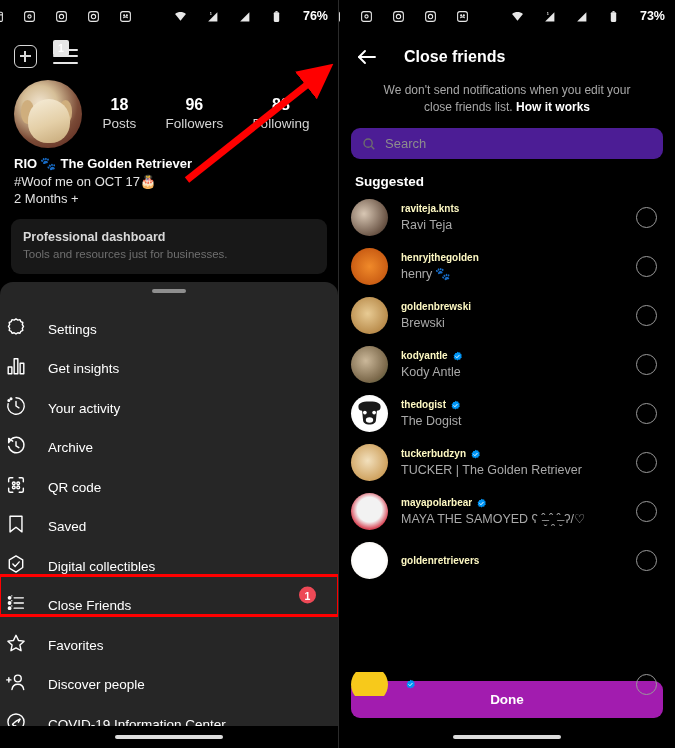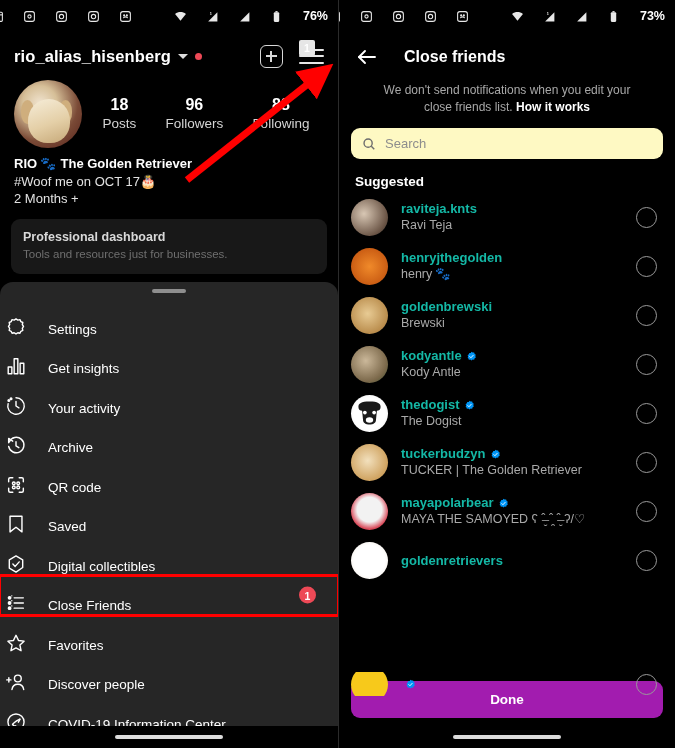--- a/index.html
+++ b/index.html
@@ -186,21 +186,21 @@
   .back-arrow { width: 24px; height: 24px; color: #fff; flex: 0 0 24px; }
   .back-arrow svg { width: 24px; height: 24px; display: block; }
   .cf-title { color: #fff; font-size: 16px; font-weight: 700; margin-left: 25px; }
   .cf-desc {
     color: #a8a8a8; font-size: 12px; line-height: 17px;
     text-align: center; padding: 6px 36px 0 36px;
   }
   .cf-desc b { color: #fff; font-weight: 700; }
   .search-wrap { padding: 12px 12px 0 12px; }
   .searchbox {
-    height: 31px; background: #fef9c3; border-radius: 9px;
+    height: 31px; background: #4c1d95; border-radius: 9px;
     display: flex; align-items: center; padding: 0 11px; gap: 9px;
   }
   .search-ic { width: 14px; height: 14px; color: #6d6d6d; flex: 0 0 14px; }
   .search-ic svg { width: 14px; height: 14px; display: block; }
   .search-ph { color: #8d8d8d; font-size: 13px; }
 
   .sug-title {
     color: #fff; font-size: 13.5px; font-weight: 700;
     padding: 15px 16px 4px 16px;
   }
@@ -209,21 +209,21 @@
     display: flex; align-items: center;
     height: 49px;
   }
   .sug-av {
     width: 37px; height: 37px; border-radius: 50%;
     flex: 0 0 37px; overflow: hidden; position: relative;
     background: #333;
   }
   .sug-meta { flex: 1; margin-left: 13px; min-width: 0; }
   .sug-user {
-    color: #14b8a6; font-size: 13px; font-weight: 700; line-height: 16px;
+    color: #fef9c3; font-size: 10px; font-weight: 700; line-height: 16px;
     display: flex; align-items: center; gap: 4px;
   }
   .verified {
     width: 11px; height: 11px; flex: 0 0 11px; display: inline-block;
   }
   .verified svg { width: 11px; height: 11px; display: block; }
   .sug-name { color: #a9a9a9; font-size: 12.5px; line-height: 17px; white-space: nowrap; overflow: hidden; }
   .radio {
     width: 21px; height: 21px; border-radius: 50%;
     border: 1.6px solid #9a9a9a; flex: 0 0 21px; margin-right: 4px;
@@ -317,25 +317,20 @@
       <span class="sicon">
           <svg viewBox="0 0 24 24">
             <rect x="7" y="4" width="10" height="18" rx="2" fill="#e8e8e8"></rect>
             <rect x="10" y="2" width="4" height="2.5" fill="#e8e8e8"></rect>
           </svg>
         </span>
       <span class="batt-txt">76%</span>
     </div>
 
     <div class="profile-top">
-      <div class="uname-wrap">
-        <span class="username">rio_alias_hisenberg</span>
-        <span class="chev"></span>
-        <span class="red-dot"></span>
-      </div>
       <div class="top-actions">
         <div class="plus-btn"></div>
         <div class="burger">
           <span></span>
             <span></span>
             <span></span>
           <span class="badge">1</span>
         </div>
       </div>
     </div>

